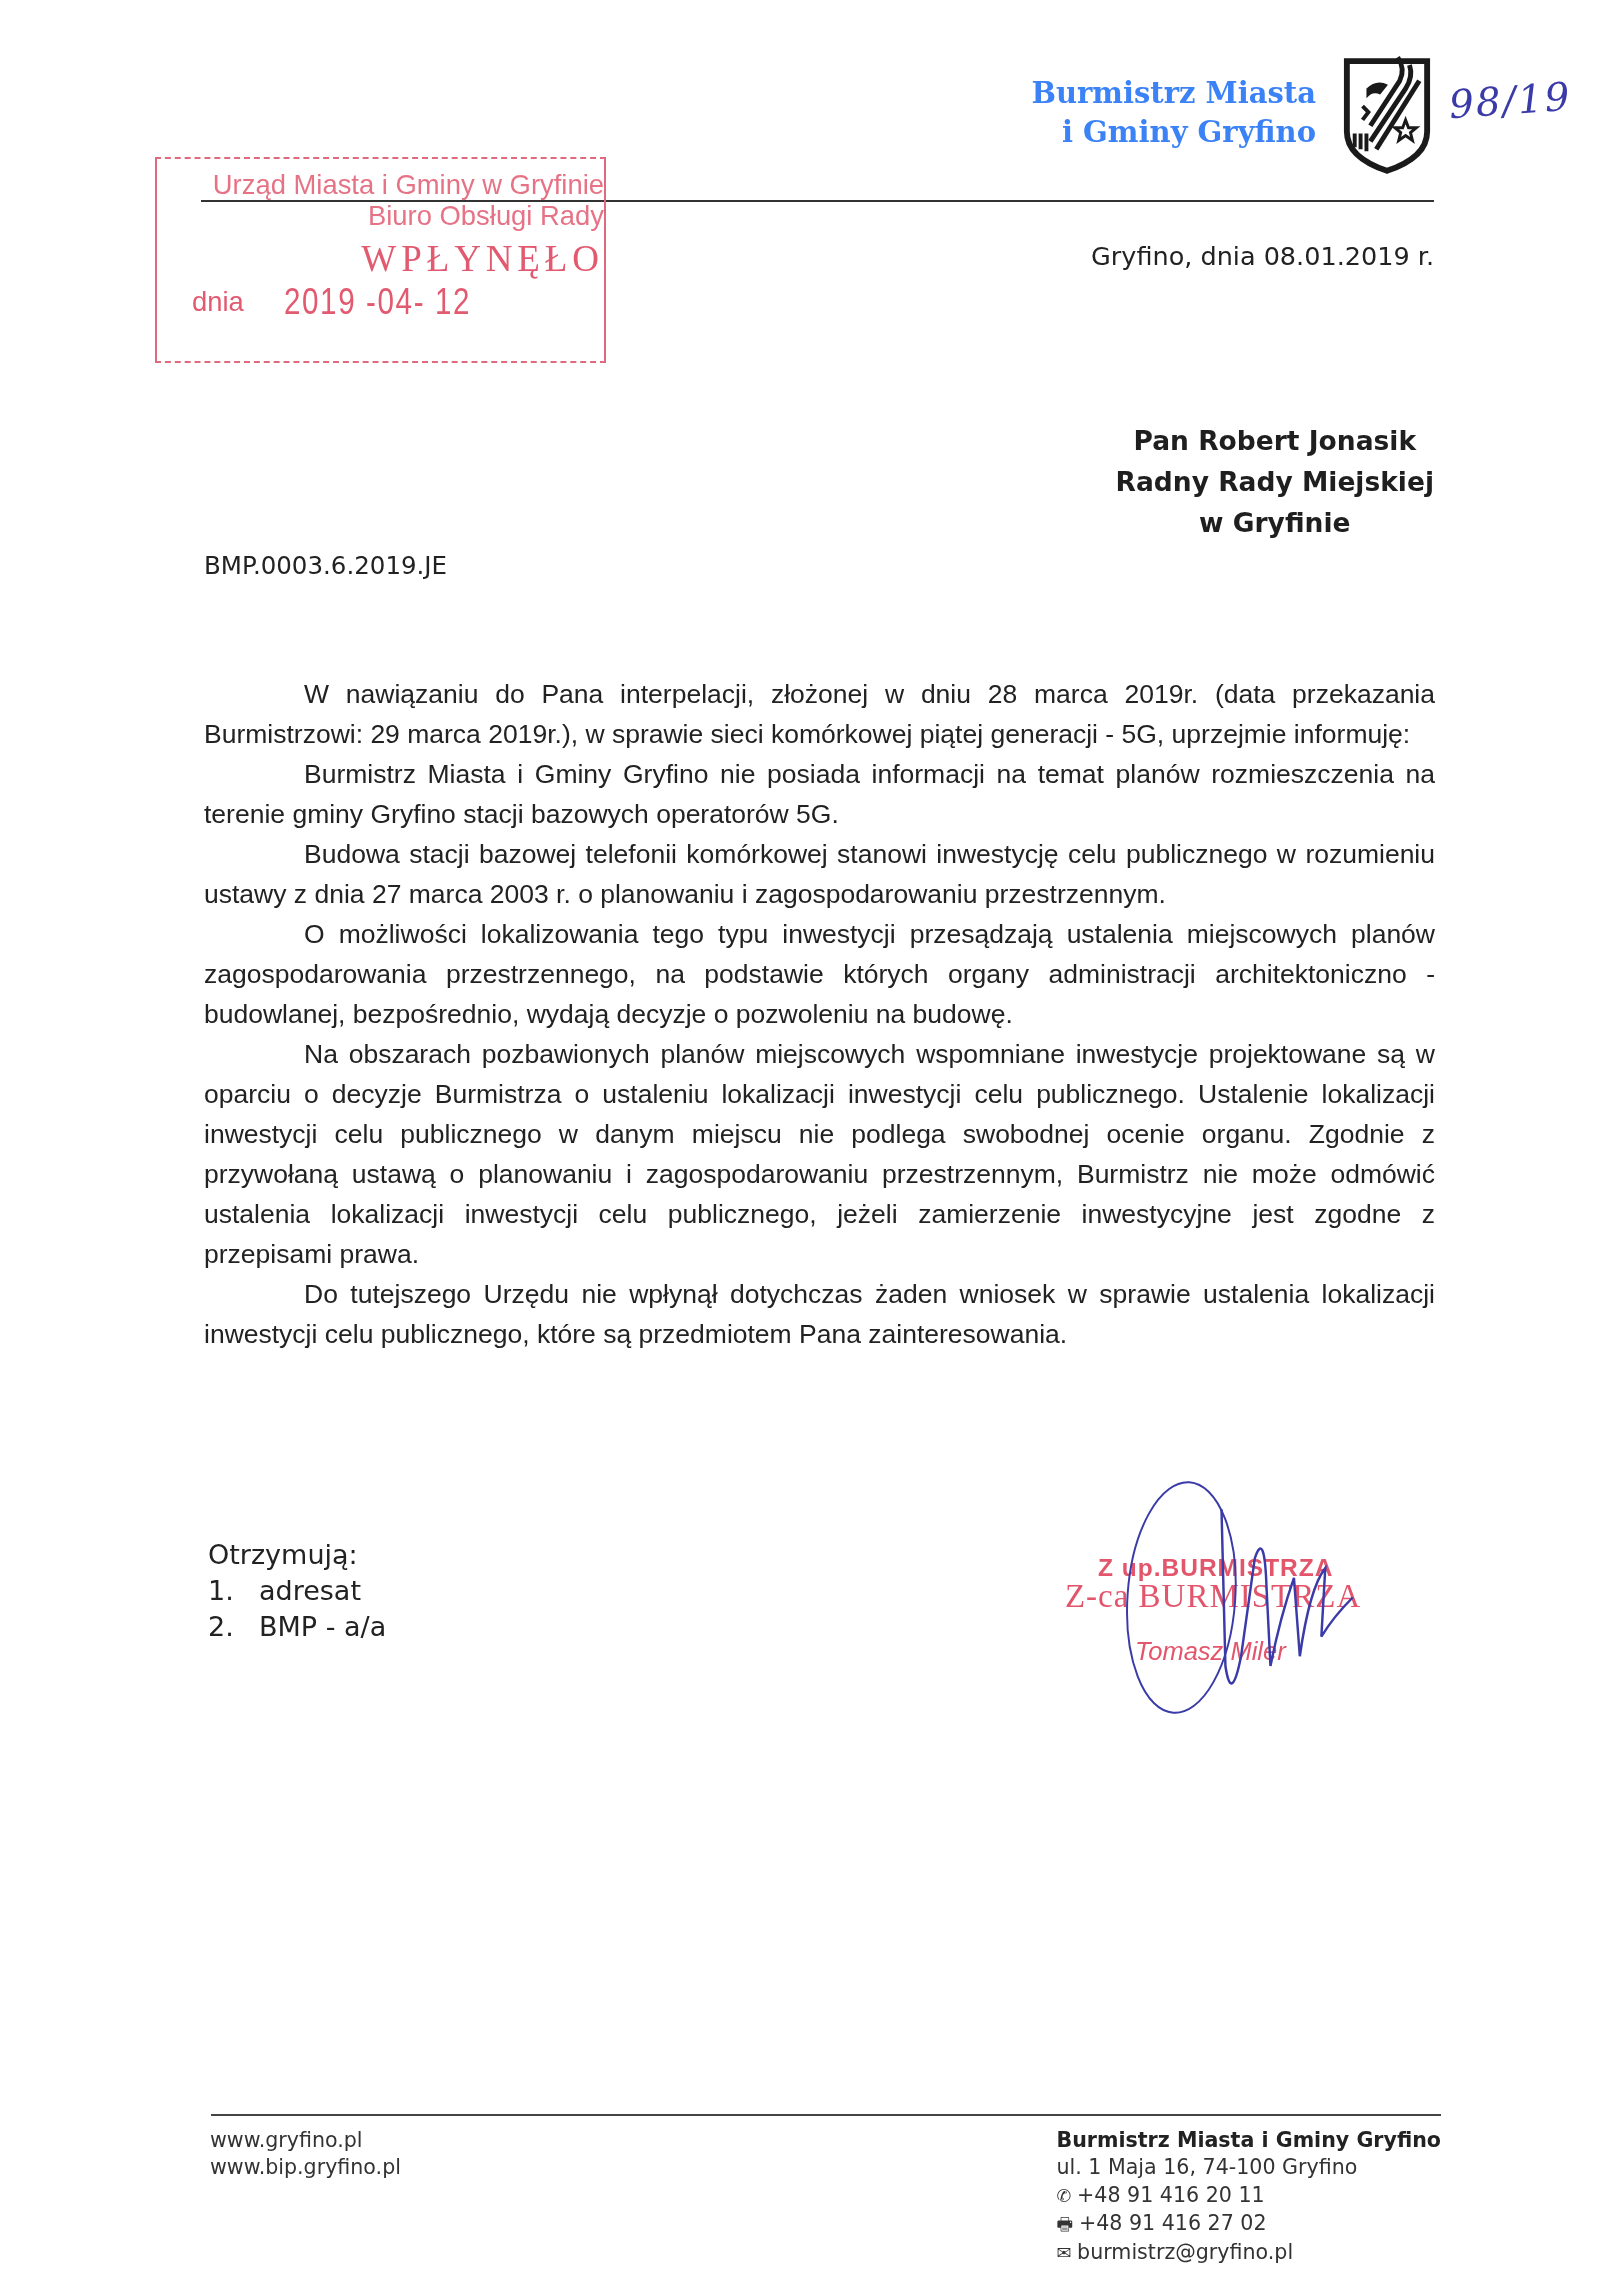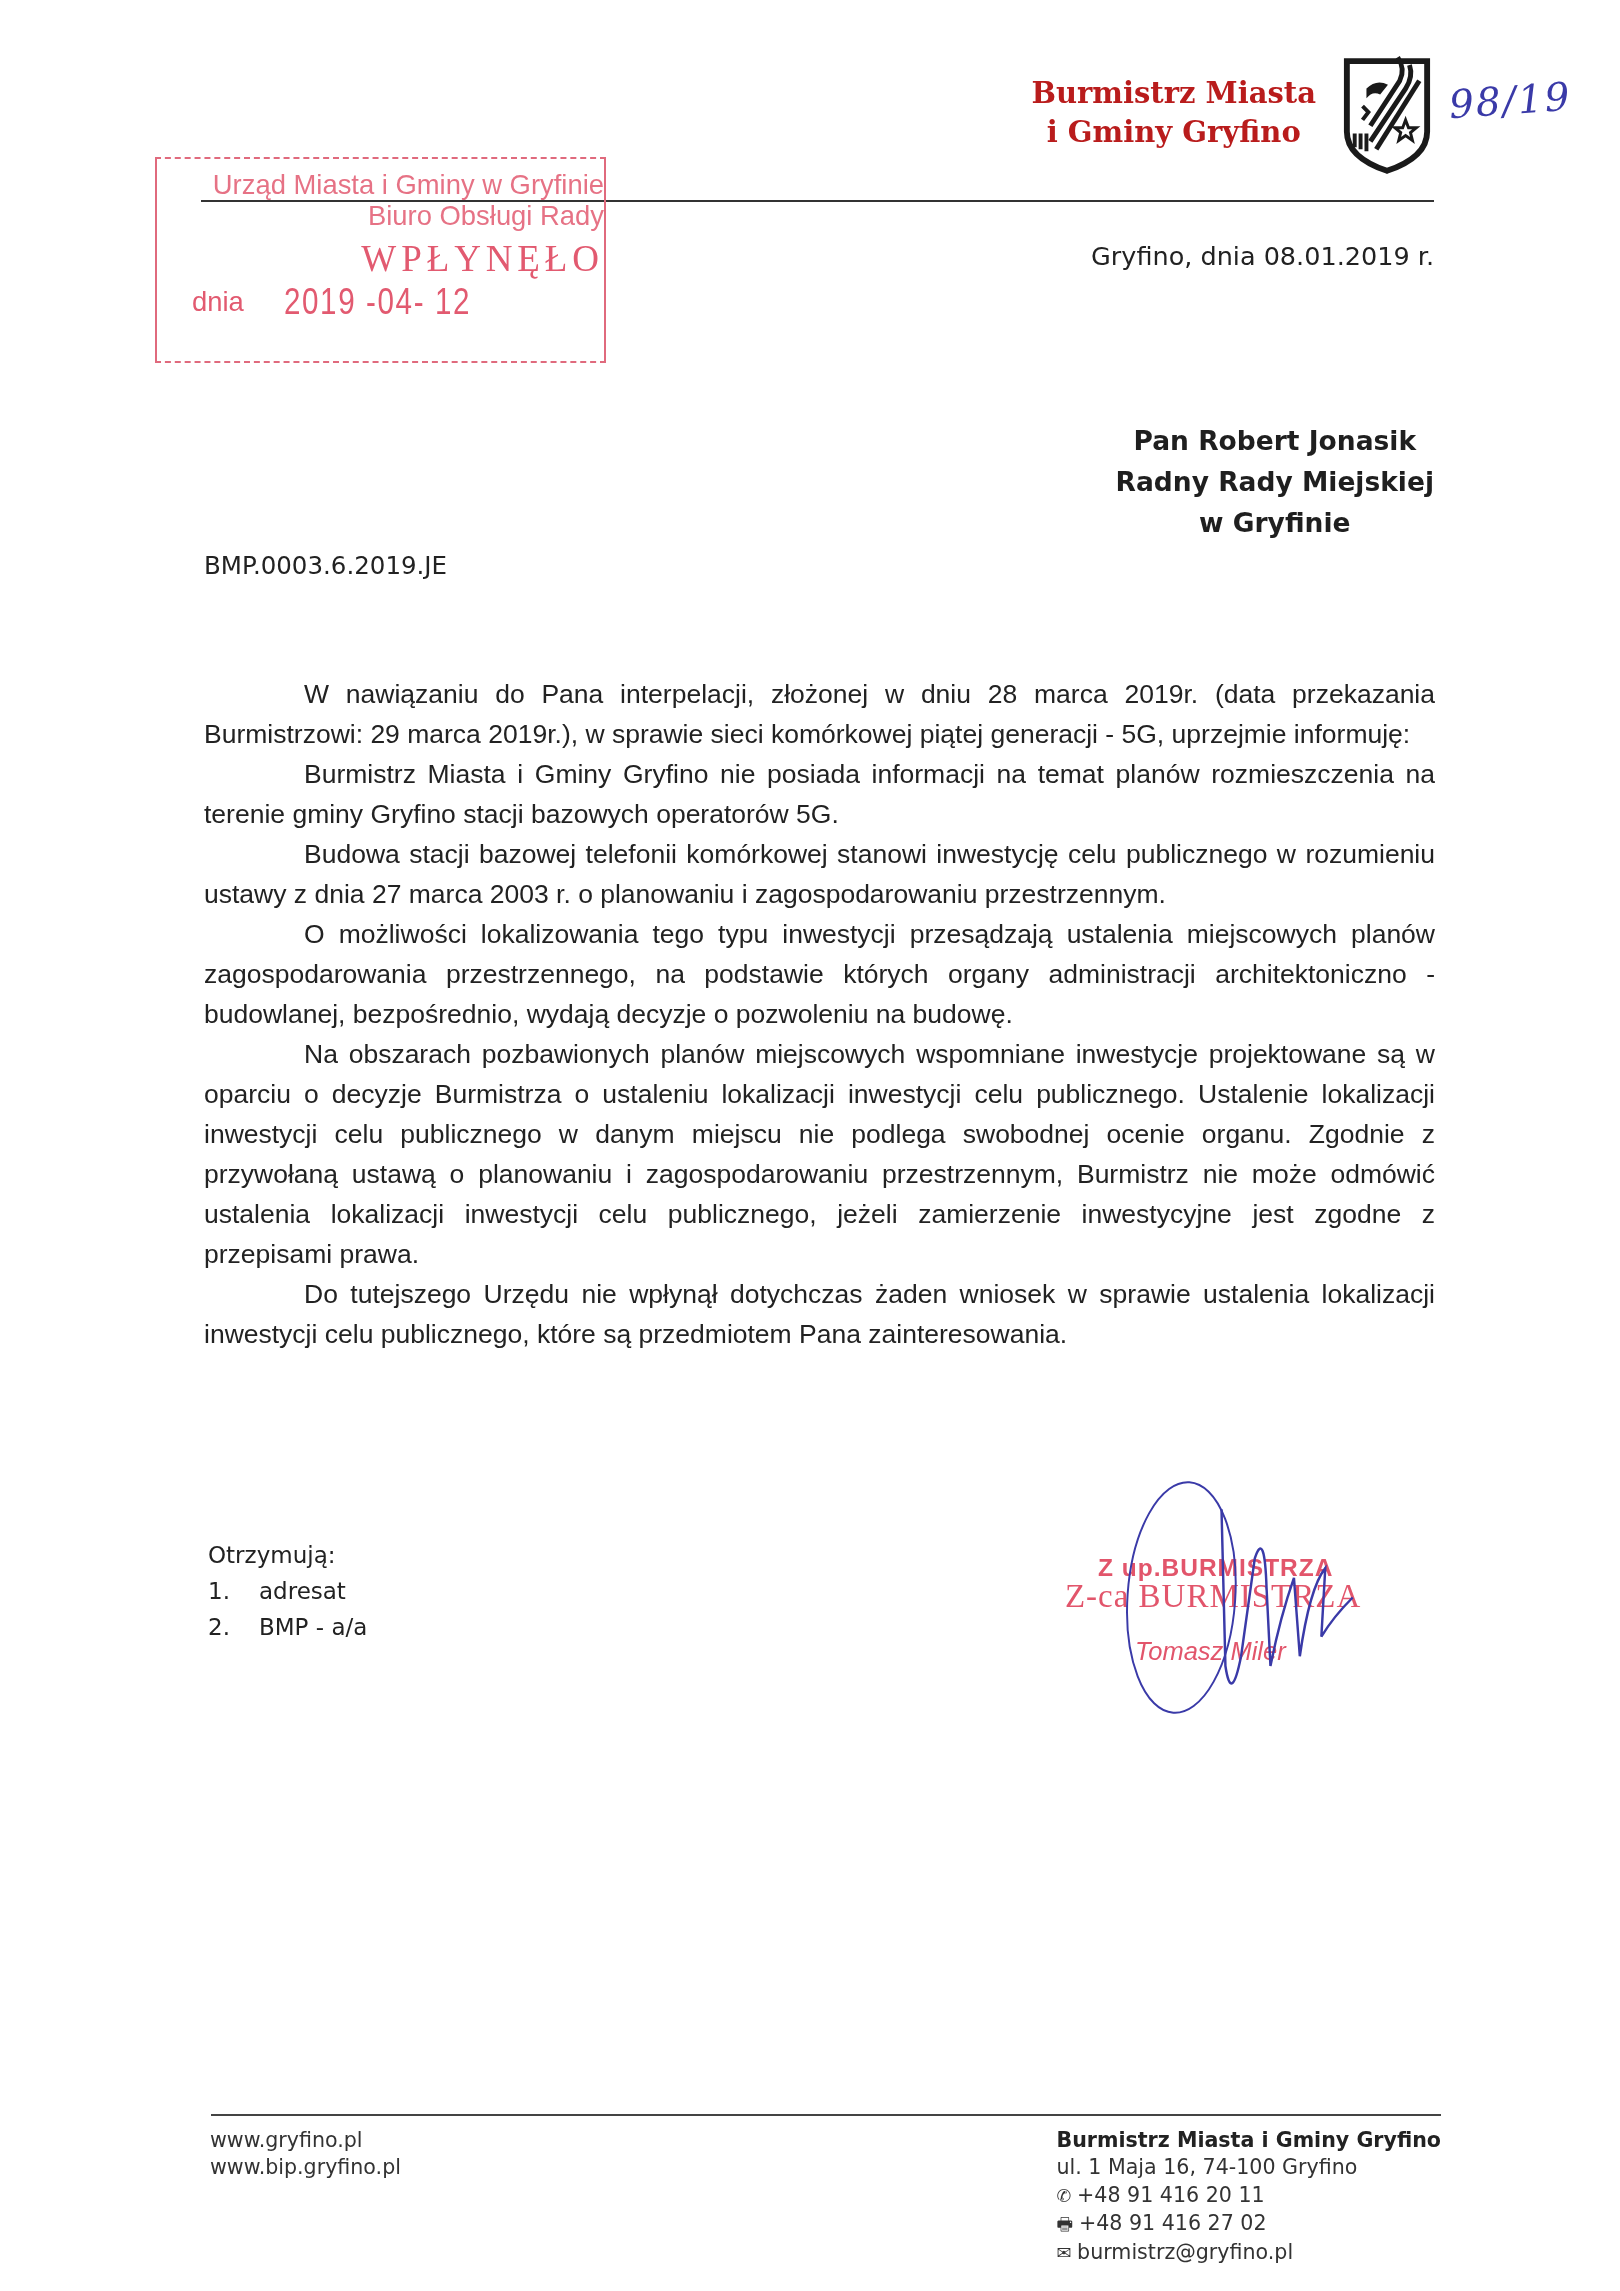--- a/index.html
+++ b/index.html
@@ -5,23 +5,23 @@
     html, body { margin: 0; padding: 0; background: #ffffff; }
     body {
       width: 1620px; height: 2292px; position: relative; overflow: hidden;
       font-family: "DejaVu Sans", "Liberation Sans", sans-serif;
       color: #222222;
     }
     .abs { position: absolute; }
 
     
     .org-name {
-      right: 304px; top: 74px; text-align: center;
+      right: 304px; top: 74px; text-align: right;
       font-family: "DejaVu Serif", "Liberation Serif", serif;
-      font-weight: bold; font-size: 29px; line-height: 39px; color: #b91c1c;
+      font-weight: bold; font-size: 29px; line-height: 39px; color: #3b82f6;
     }
     .logo { left: 1341px; top: 55px; width: 92px; height: 120px; }
     .handwritten-number {
       left: 1449px; top: 78px; font-family: "DejaVu Serif", serif; font-style: italic;
       font-size: 39px; color: #3a3aa8; transform: rotate(-4deg); letter-spacing: 2px;
     }
     .header-rule { left: 201px; top: 200px; width: 1233px; height: 2px; background: #333; }
 
     
     .stamp {
@@ -46,21 +46,21 @@
 
     
     .body-text {
       left: 204px; top: 674px; width: 1231px;
       font-family: "Liberation Sans", sans-serif; font-size: 26.5px; line-height: 40px;
       text-align: justify; color: #222;
     }
     .body-text p { margin: 0; text-indent: 100px; }
 
     
-    .distribution { left: 208px; top: 1537px; font-size: 23px; line-height: 36px; color: #222; }
+    .distribution { left: 208px; top: 1537px; font-size: 27px; line-height: 36px; color: #222; }
     .distribution .num { display: inline-block; width: 51px; }
 
     
     .sig { left: 1059px; top: 1470px; width: 372px; height: 255px; }
     .sig .s1 { position: absolute; left: 39px; top: 84px; font-family: "Liberation Sans", sans-serif; font-weight: bold; font-size: 24.5px; color: #e2556b; letter-spacing: 1px; }
     .sig .s2 { position: absolute; left: 5.9px; top: 108px; font-family: "Liberation Serif", serif; font-size: 33px; color: #e2556b; letter-spacing: 1px; }
     .sig .s3 { position: absolute; left: 76px; top: 167px; font-family: "Liberation Sans", sans-serif; font-style: italic; font-size: 25.5px; color: #e2556b; }
     .sig svg { position: absolute; left: 0; top: 0; }
 
     

